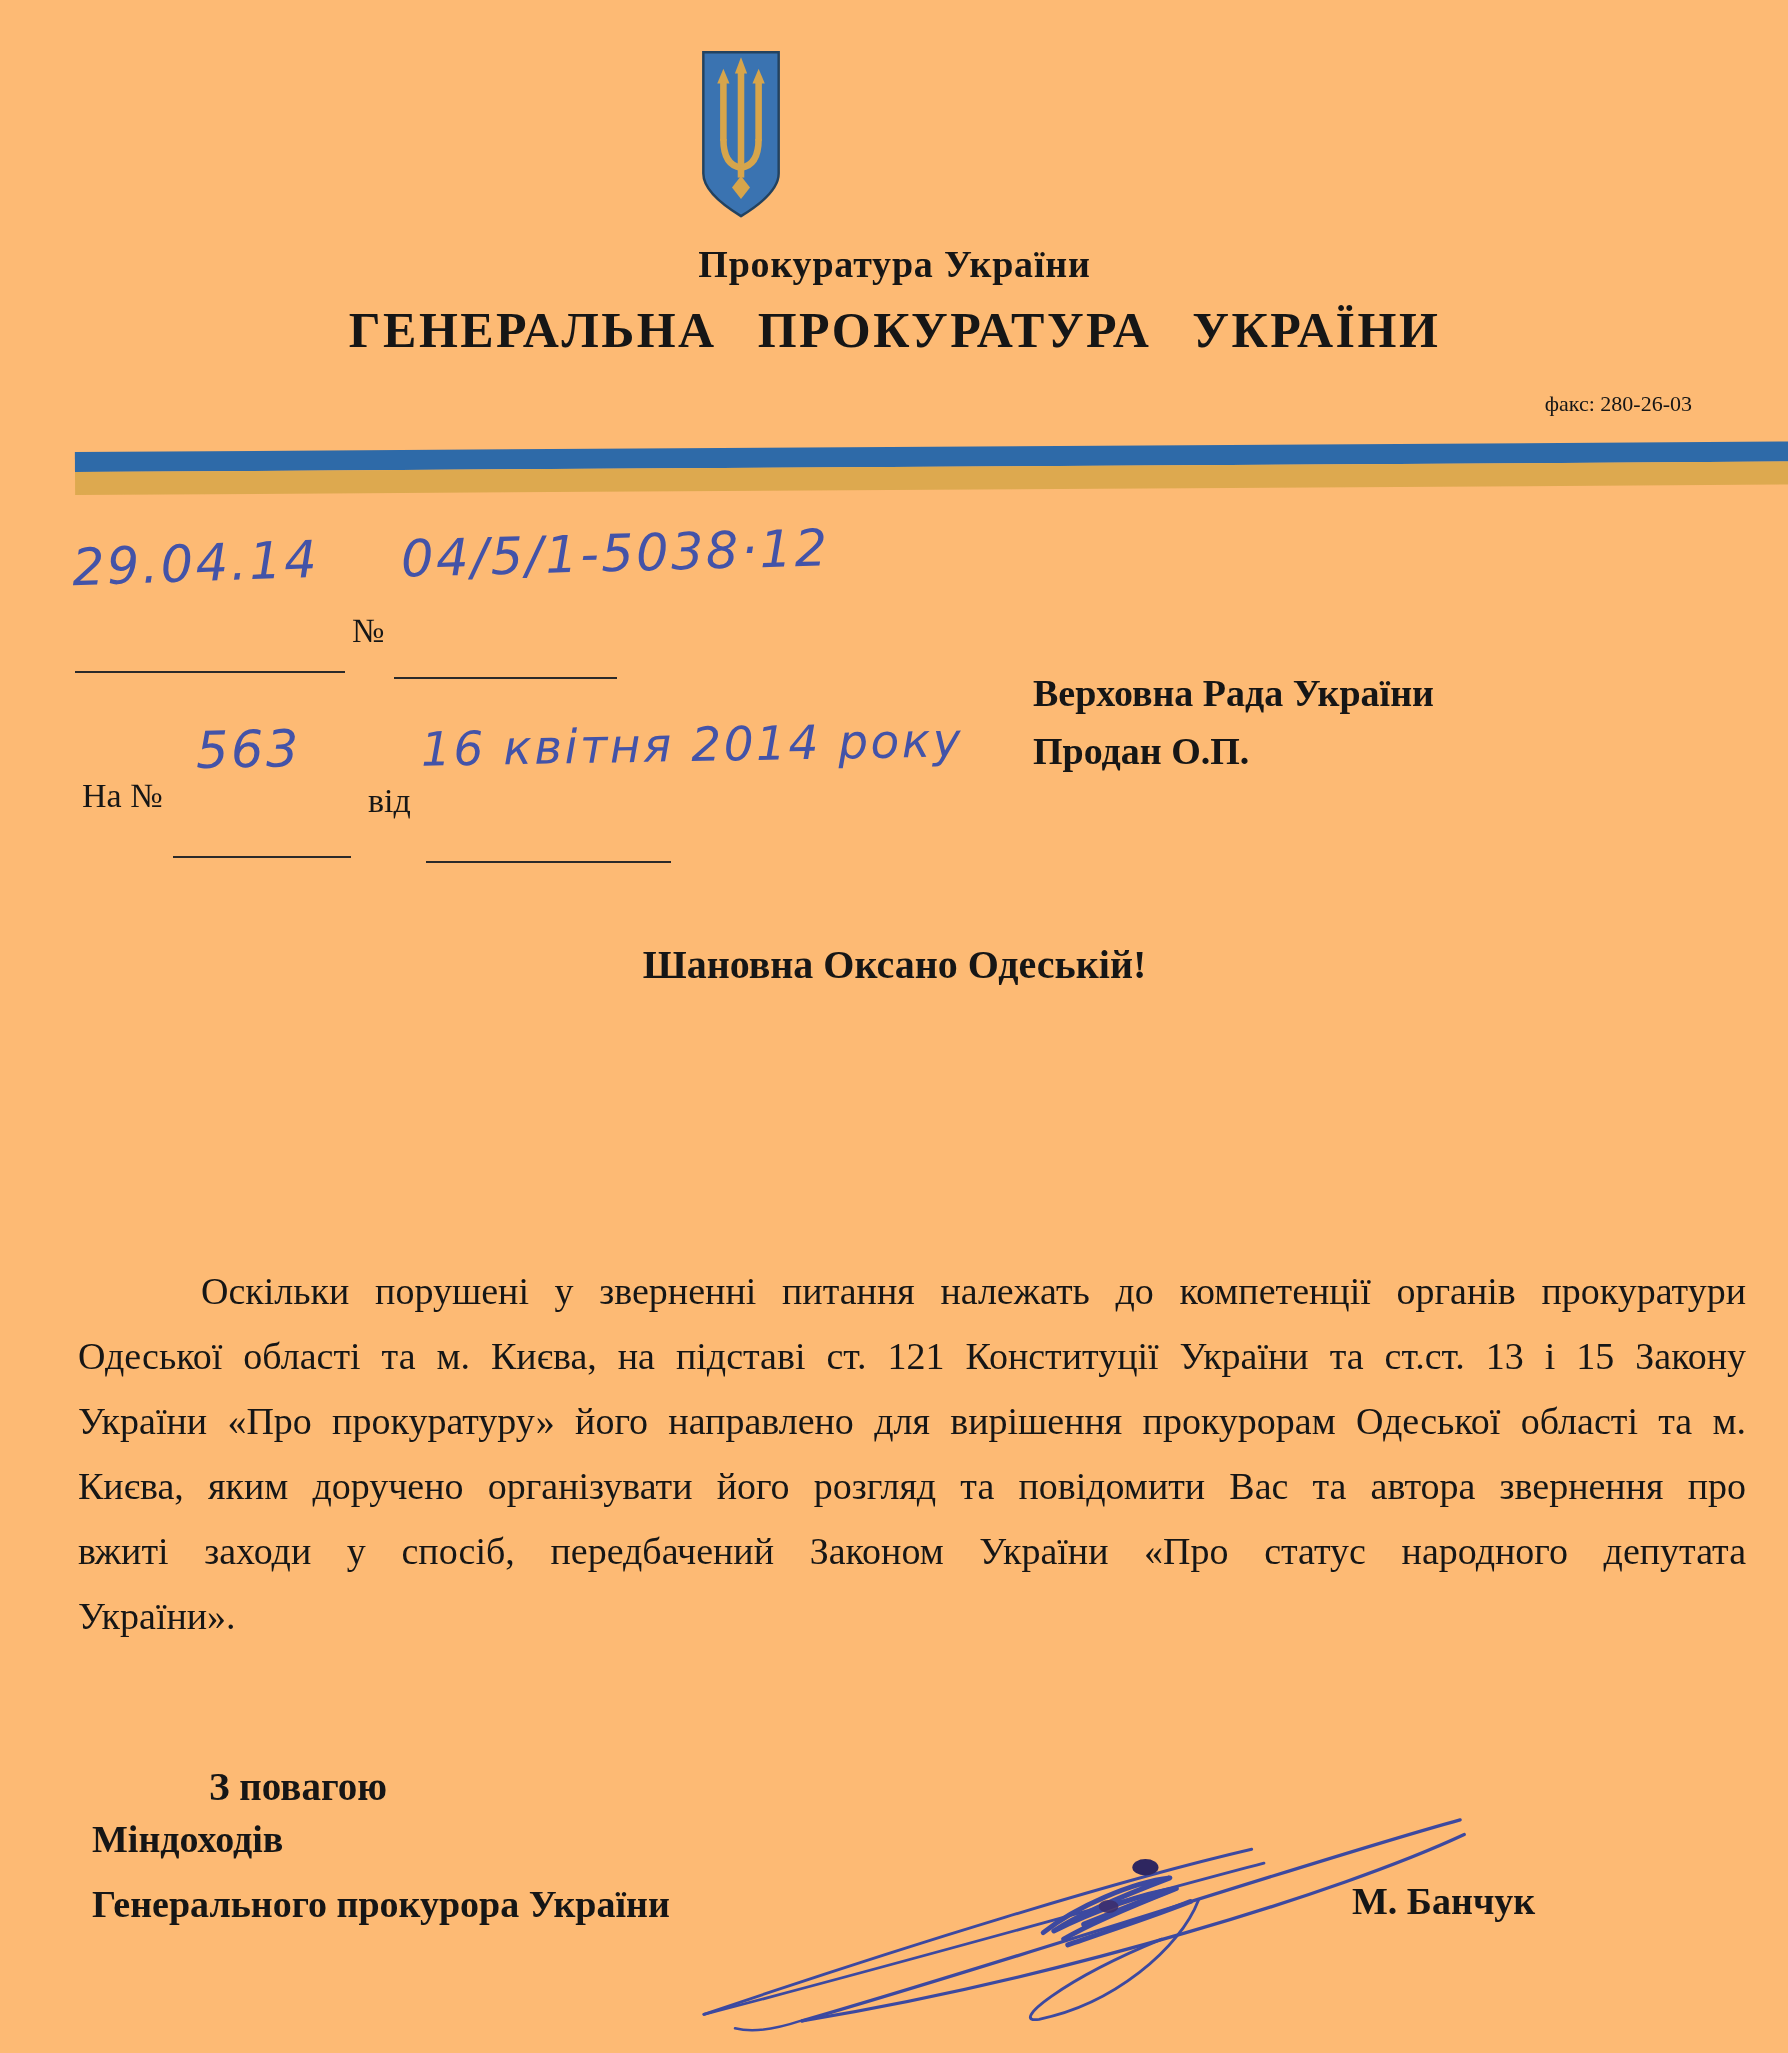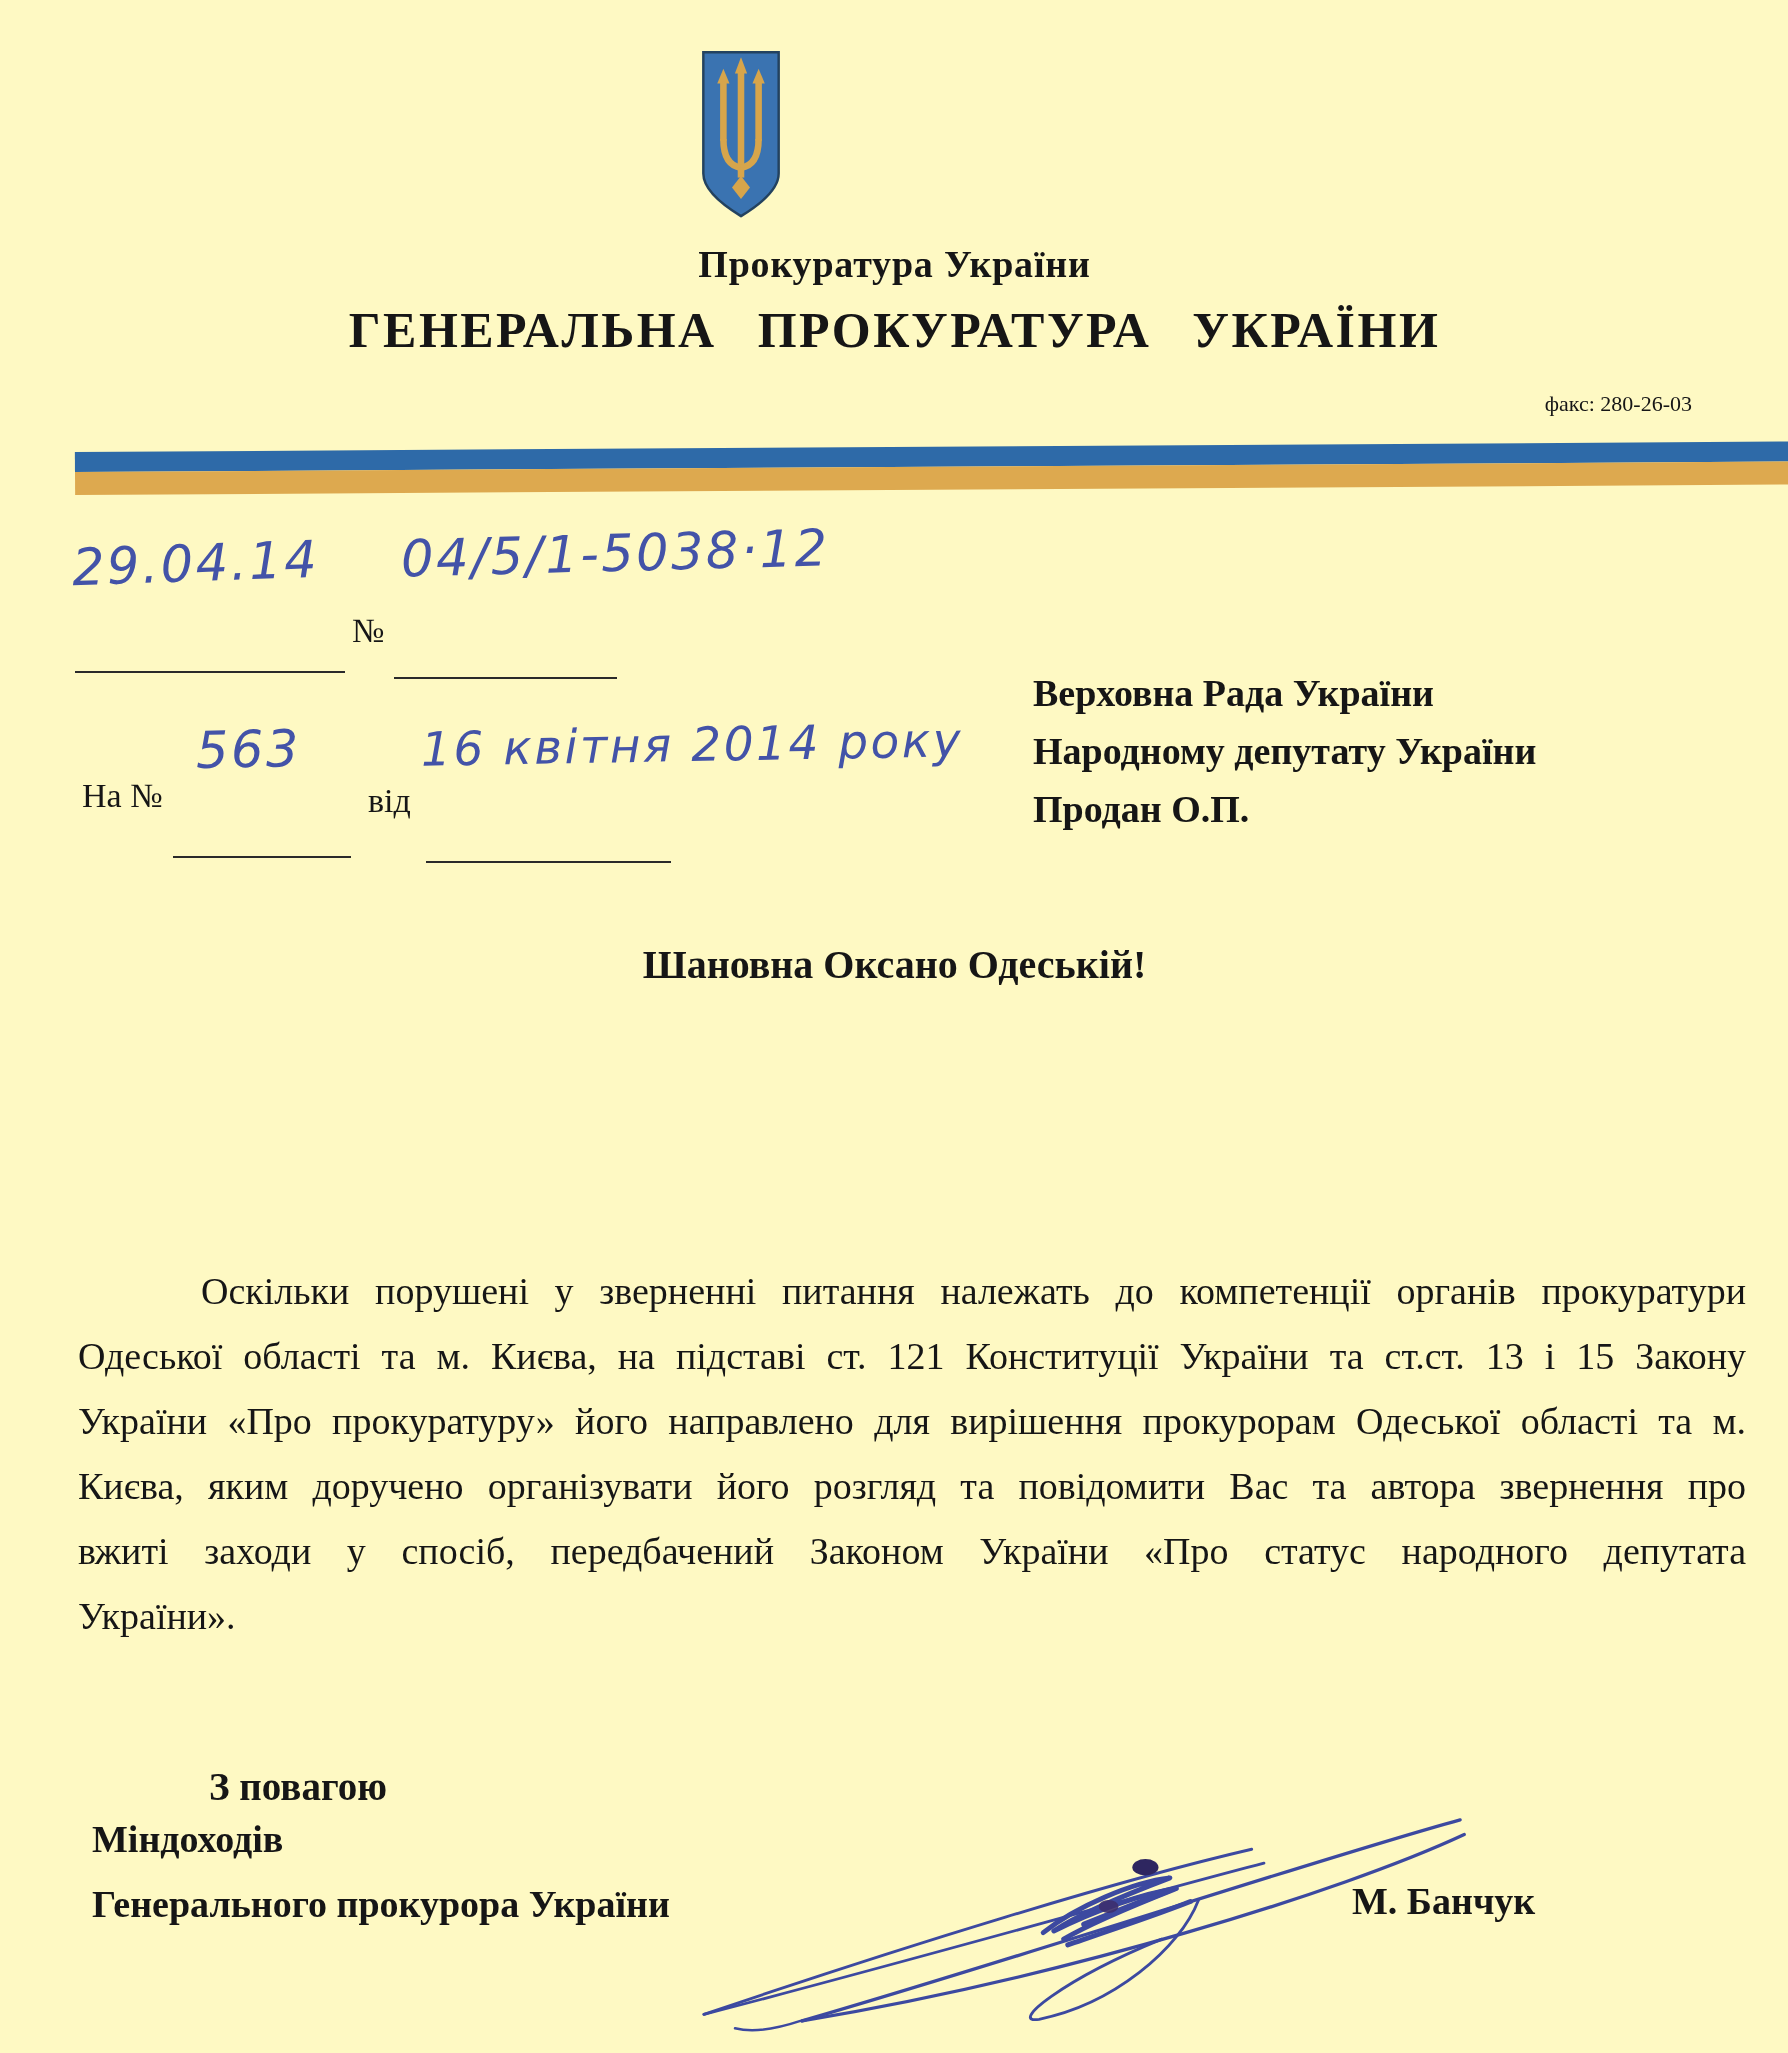--- a/index.html
+++ b/index.html
@@ -1,18 +1,18 @@
 <!DOCTYPE html>
 <html style="font-size:13px"><head>
 <meta charset="utf-8">
 <style>
   html,body { margin:0; padding:0; background:#ffffff; }
   .page {
     position:relative; width:1789px; height:2053px;
-    background:#fef9c3; overflow:hidden;
+    background:#fdba74; overflow:hidden;
     font-family:"Liberation Serif", serif; color:#161616;
   }
   .abs { position:absolute; }
 
   
   .emblem { left:700px; top:49px; width:82px; height:172px; }
   .org-small {
     left:0; right:0; top:242px; text-align:center;
     font-size:38px; font-weight:bold; letter-spacing:0.8px;
   }
@@ -105,21 +105,20 @@
   <div class="abs uline ul2"></div>
   <div class="abs lbl-na">На №</div>
   <div class="abs hand hand-563">563</div>
   <div class="abs uline ul3"></div>
   <div class="abs lbl-vid">від</div>
   <div class="abs hand hand-date2">16 квітня 2014 року</div>
   <div class="abs uline ul4"></div>
 
   <div class="abs recipient">
     <div>Верховна Рада України</div>
-    <div>Народному депутату України</div>
     <div>Продан О.П.</div>
   </div>
 
   <div class="abs salutation">Шановна Оксано Одеській!</div>
 
 
   <div class="abs bodytext p2">Оскільки порушені у зверненні питання належать до компетенції органів прокуратури Одеської області та м. Києва, на підставі ст. 121 Конституції України та ст.ст. 13 і 15 Закону України «Про прокуратуру» його направлено для вирішення прокурорам Одеської області та м. Києва, яким доручено організувати його розгляд та повідомити Вас та автора звернення про вжиті заходи у спосіб, передбачений Законом України «Про статус народного депутата України».</div>
 
   <div class="abs regards">З повагою</div>
   <div class="abs signer-t1">Міндоходів</div>

